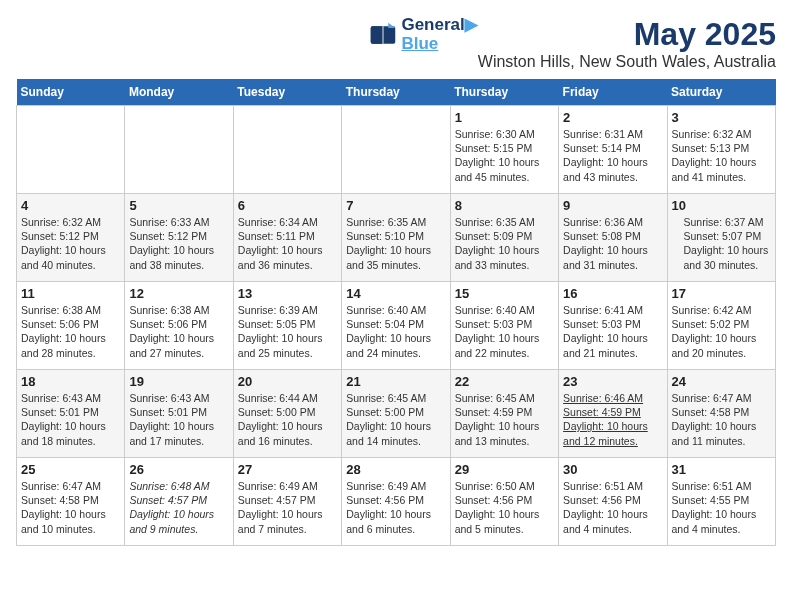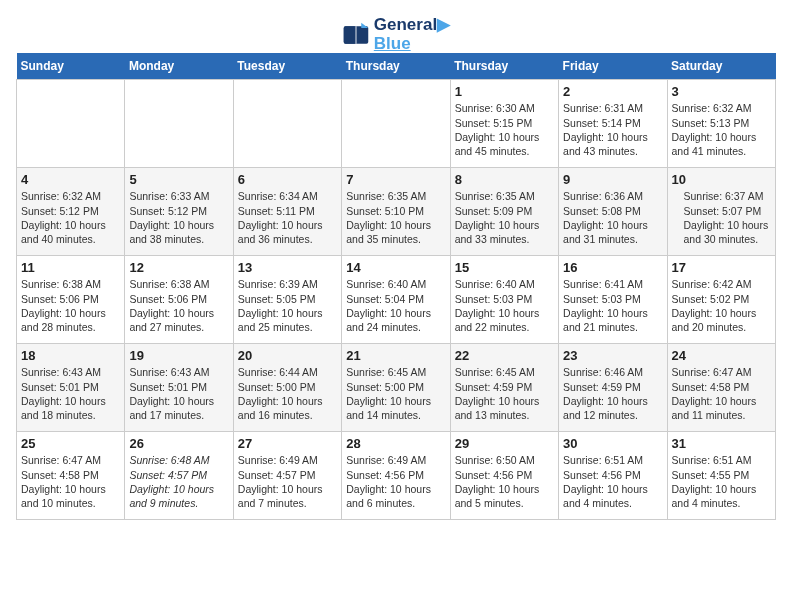--- a/index.html
+++ b/index.html
@@ -5,22 +5,23 @@
     * { box-sizing: border-box; margin: 0; padding: 0; }
     body {
       font-family: Arial, sans-serif;
       background: #fff;
       width: 792px;
       min-height: 612px;
       padding: 16px;
     }
     .header-area {
       display: flex;
-      justify-content: center;
+      justify-content: flex-end;
       align-items: flex-start;
+      margin-bottom: 8px;
     }
     .logo {
       display: flex;
       align-items: center;
       gap: 4px;
     }
     .logo-icon {
       width: 28px;
       height: 28px;
     }
@@ -88,20 +89,24 @@
       <rect x="2" y="6" width="28" height="20" rx="2" fill="#1a3a6b"></rect>
       <rect x="2" y="6" width="14" height="20" rx="2" fill="#1a3a6b"></rect>
       <line x1="16" y1="6" x2="16" y2="26" stroke="#fff" stroke-width="1"></line>
 
       <polygon points="22,2 30,8 22,8" fill="#4da6e8"></polygon>
     </svg>
     <div>
       <div style="font-size:17px;font-weight:bold;color:#1a3a6b;line-height:1.1;">General<span style="color:#4da6e8;">▶</span></div>
       <div style="font-size:17px;font-weight:bold;color:#4da6e8;line-height:1.1;text-decoration:underline;">Blue</div>
     </div>
+  </div>
+  <div class="title-area">
+    <div class="main-title">May 2025</div>
+    <div class="subtitle">Winston Hills, New South Wales, Australia</div>
   </div>
 </div>
 
 <table>
   <thead>
     <tr>
     <th>Sunday</th>
         <th>Monday</th>
         <th>Tuesday</th>
         <th>Thursday</th>
@@ -271,21 +276,21 @@
         </td>
         <td>
           <span class="day-num">22</span>
           <div class="day-info" style="white-space: pre-line;">Sunrise: 6:45 AM
 Sunset: 4:59 PM
 Daylight: 10 hours
 and 13 minutes.</div>
         </td>
         <td>
           <span class="day-num">23</span>
-          <div class="day-info" style="white-space: pre-line;">Sunrise: 6:46 AM
+          <div class="day-info" style="white-space: pre-line; text-decoration: underline;">Sunrise: 6:46 AM
 Sunset: 4:59 PM
 Daylight: 10 hours
 and 12 minutes.</div>
         </td>
         <td>
           <span class="day-num">24</span>
           <div class="day-info" style="white-space: pre-line;">Sunrise: 6:47 AM
 Sunset: 4:58 PM
 Daylight: 10 hours
 and 11 minutes.</div>

